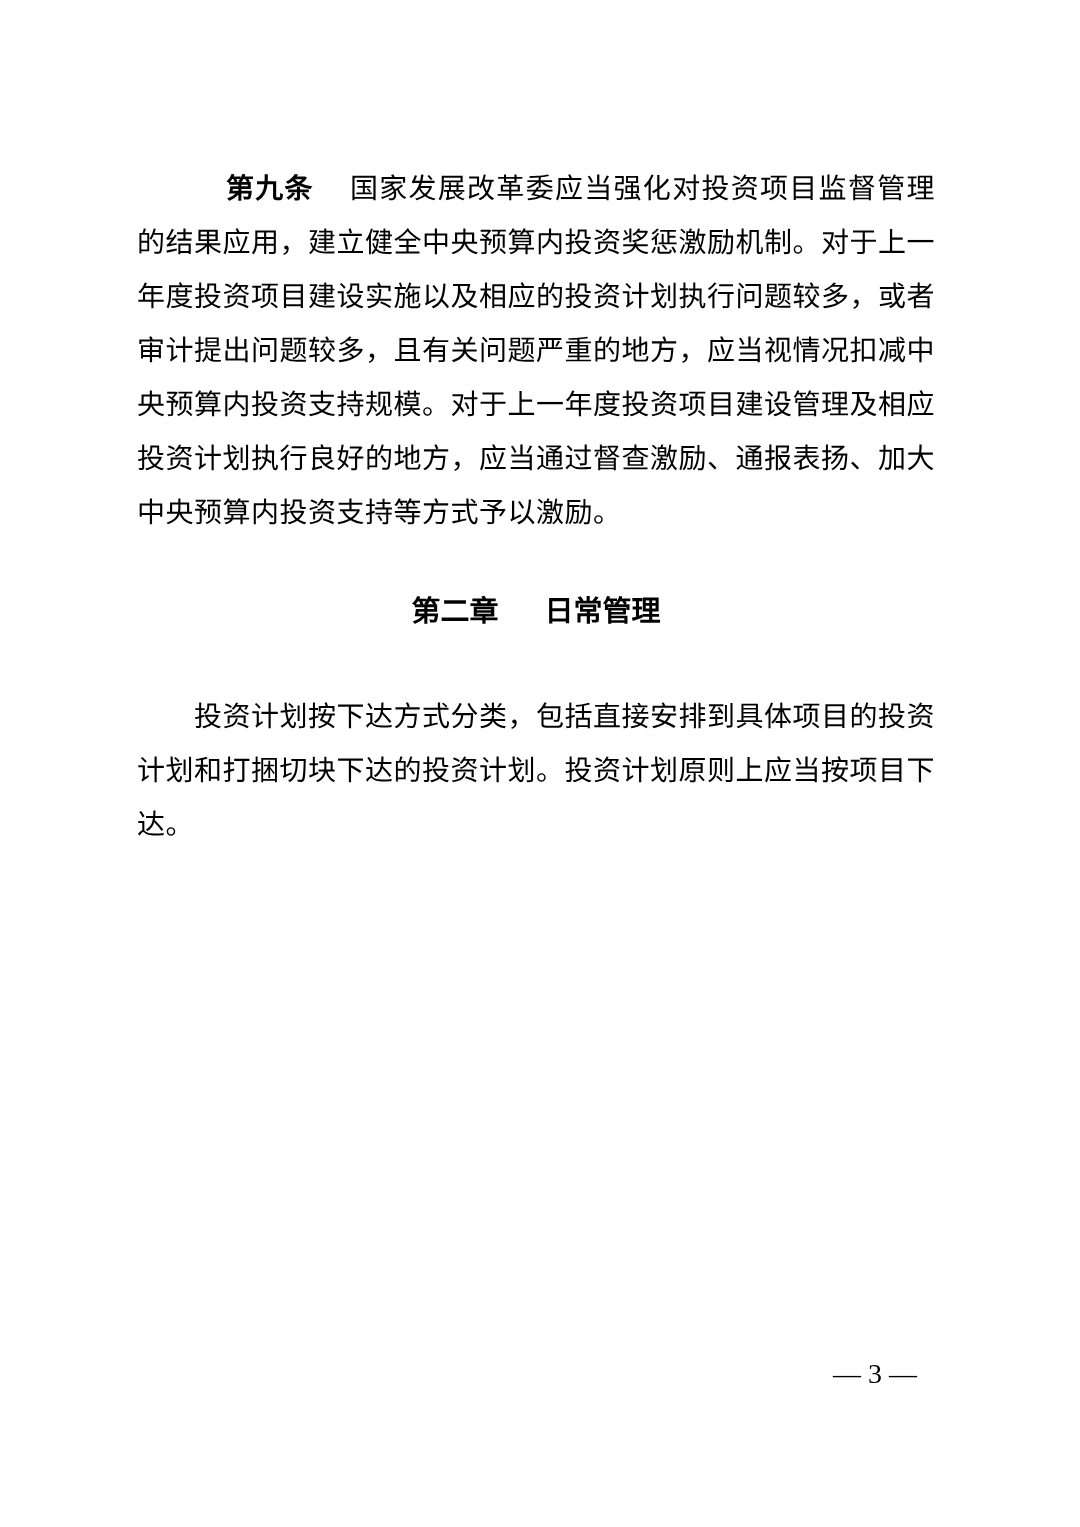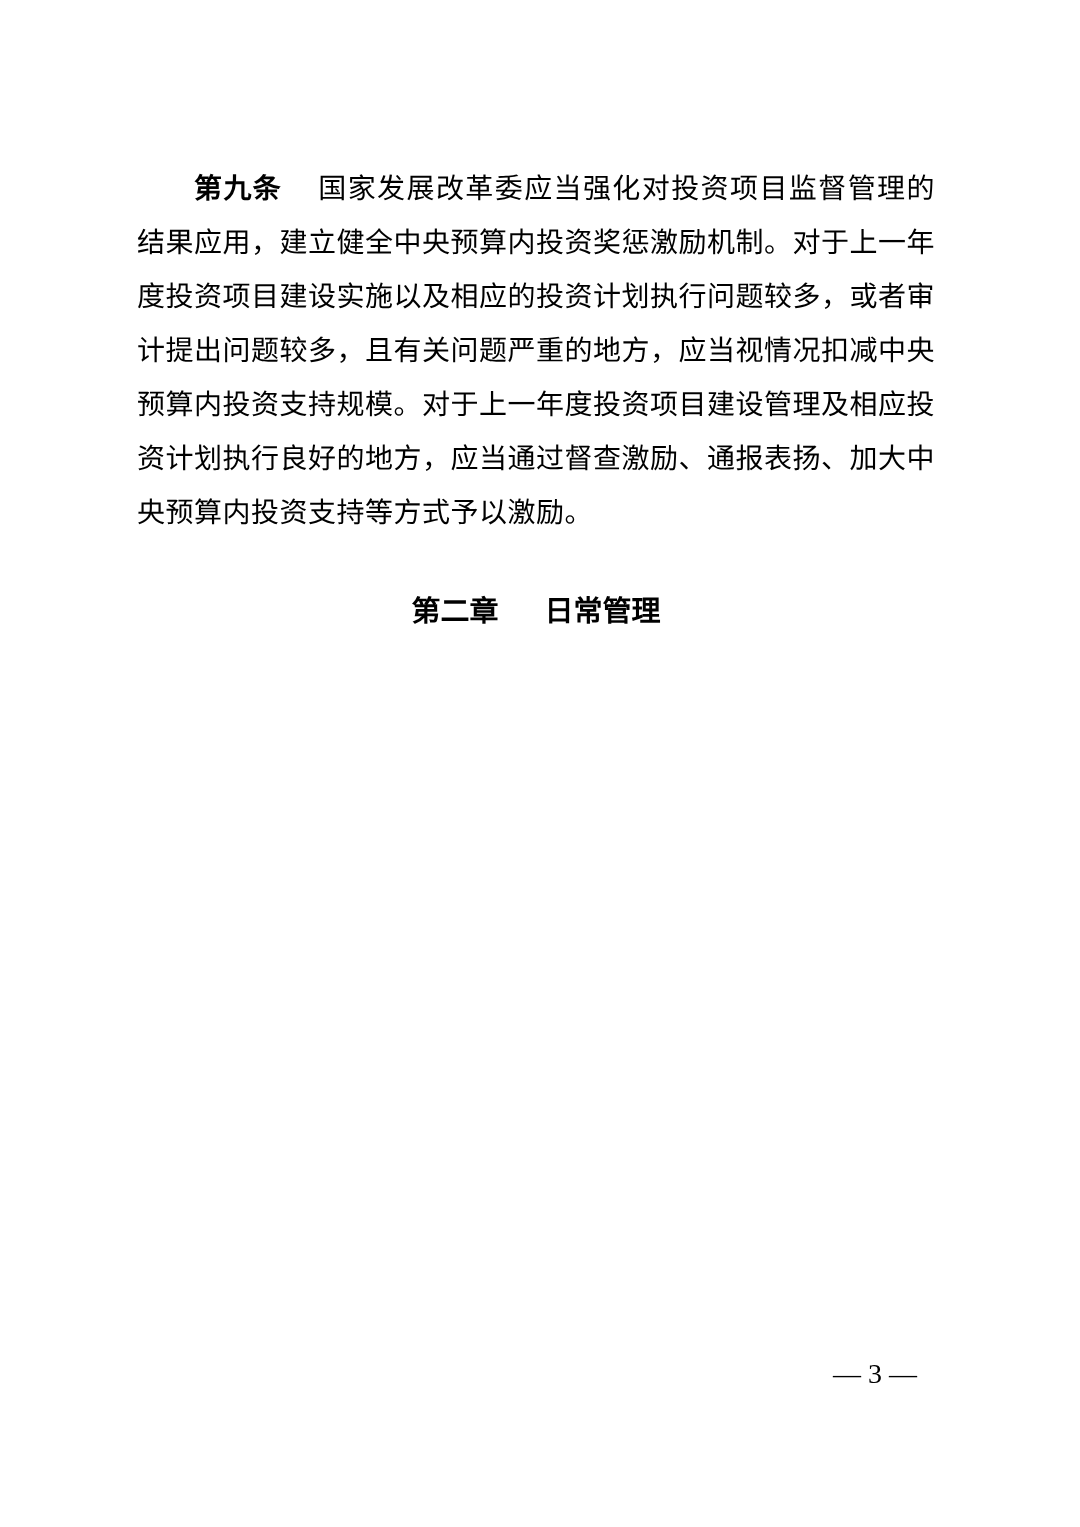--- a/index.html
+++ b/index.html
@@ -32,20 +32,21 @@
     line-height: 54px;
     text-align: justify;
     text-justify: inter-character;
     text-indent: 57px;
     letter-spacing: 0.5px;
   }
   .lead {
     font-family: "Liberation Sans", "DejaVu Sans", sans-serif;
     font-weight: 700;
     margin-right: 36px;
+    margin-left: 32px;
   }
   .chapter {
     margin: 44px 0 52px 0;
     font-family: "Liberation Sans", "DejaVu Sans", sans-serif;
     font-weight: 700;
     font-size: 29px;
     line-height: 54px;
     text-align: center;
     text-indent: 0;
   }
@@ -65,19 +66,20 @@
 <body>
 
 <div class="page">
   <main class="content">
 
     <p class="para"><span class="lead">第九条</span><span>国家发展改革委应当强化对投资项目监督管理的结果应用，建立健全中央预算内投资奖惩激励机制。对于上一年度投资项目建设实施以及相应的投资计划执行问题较多，或者审计提出问题较多，且有关问题严重的地方，应当视情况扣减中央预算内投资支持规模。对于上一年度投资项目建设管理及相应投资计划执行良好的地方，应当通过督查激励、通报表扬、加大中央预算内投资支持等方式予以激励。</span></p>
 
     <h2 class="chapter"><span class="ch-num">第二章</span><span>日常管理</span></h2>
 
 
+    <p class="para"><span>投资计划按下达方式分类，包括直接安排到具体项目的投资计划和打捆切块下达的投资计划。投资计划原则上应当按项目下达。</span></p>
 
 
 
   </main>
 
   <footer class="page-footer"><span>— 3 —</span></footer>
 </div>
 
 </body></html>

